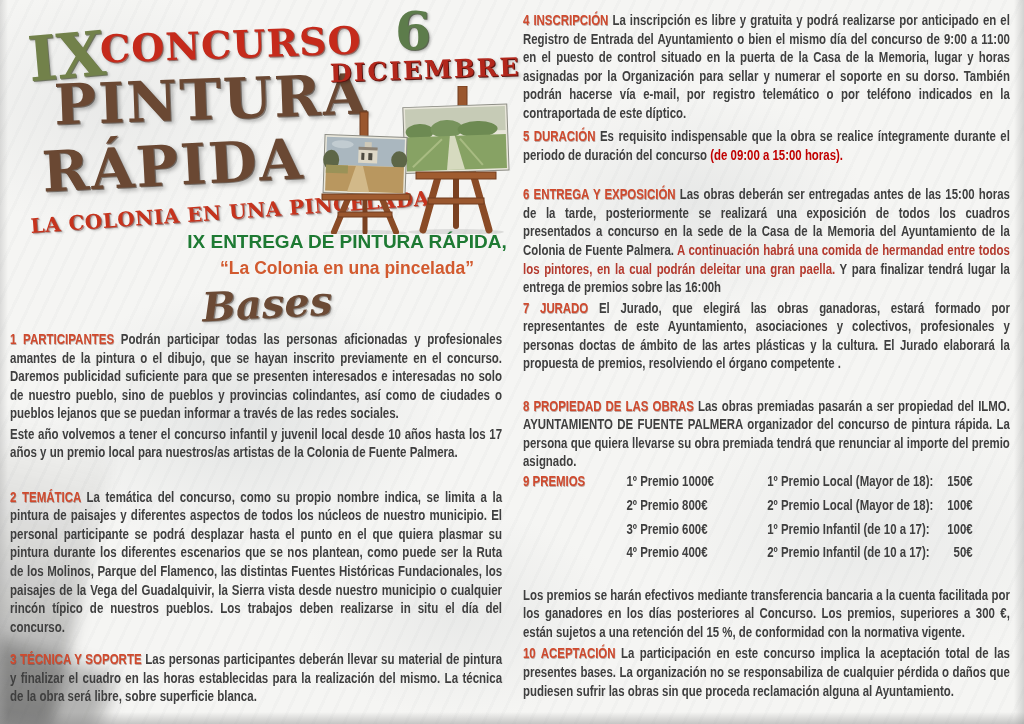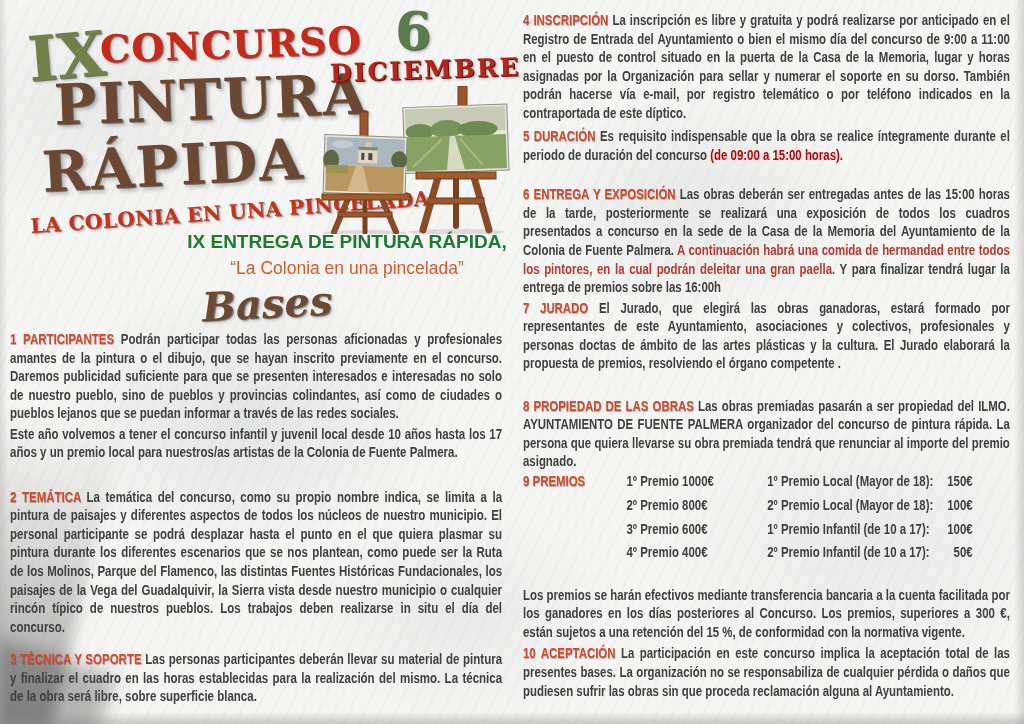--- a/index.html
+++ b/index.html
@@ -39,21 +39,21 @@
   .date-day{font-family:"DejaVu Serif",serif;font-weight:bold;font-size:52px;line-height:54px;color:#5d7c4b;
     text-shadow:1px 1px 0 rgba(35,50,20,.6), 2px 2px 3px rgba(0,0,0,.3);}
   .date-month{font-family:"DejaVu Serif",serif;font-weight:bold;font-size:25px;line-height:26px;color:#b3271c;letter-spacing:2px;transform:rotate(-2deg);
     text-shadow:1px 1px 0 #5a1510, 2px 2px 3px rgba(0,0,0,.3);}
 
   .easel-art{position:absolute;left:320px;top:86px;width:192px;height:148px;}
 
   .green-heading{position:absolute;left:186px;top:231px;width:322px;text-align:center;
     font-size:19px;font-weight:bold;color:#1e7a33;}
   .quote-heading{position:absolute;left:186px;top:258px;width:322px;text-align:center;
-    font-size:17.5px;font-weight:normal;color:#d25a2f;}
+    font-size:17.5px;font-weight:bold;color:#d25a2f;}
   .bases-heading{position:absolute;left:202px;top:280px;font-family:"DejaVu Serif",serif;font-style:italic;font-weight:bold;
     font-size:40px;color:#6b4a35;transform:rotate(-3deg);text-shadow:1px 1px 0 rgba(40,22,10,.4),2px 2px 3px rgba(0,0,0,.2);}
 
   
   .colflow{position:absolute;transform-origin:top left;color:#3f3f3f;font-weight:bold;
     font-size:13.8px;line-height:18.55px;text-align:justify;}
   .col-left-flow{left:10px;top:331px;width:590px;transform:scaleX(.834);}
   .col-right-flow{left:523px;top:12px;width:588px;transform:scaleX(.828);}
   .colflow p{margin:0;}
   .sh{color:#cf4a2e;text-shadow:.6px .6px 0 rgba(95,30,18,.35);}

